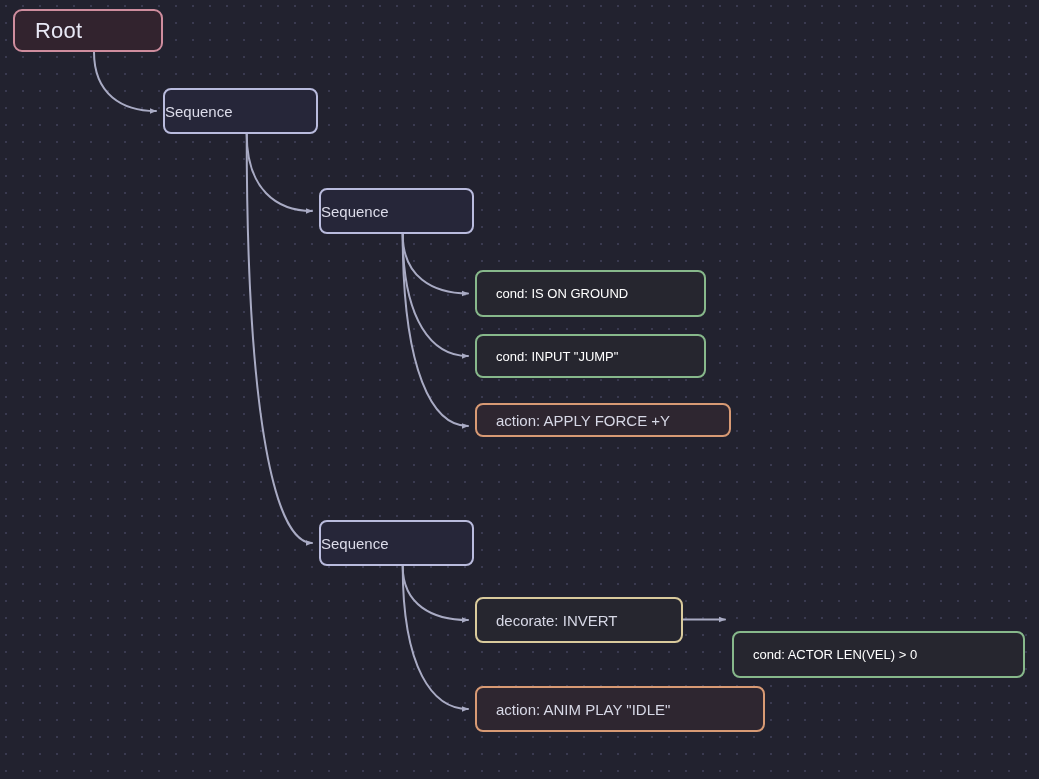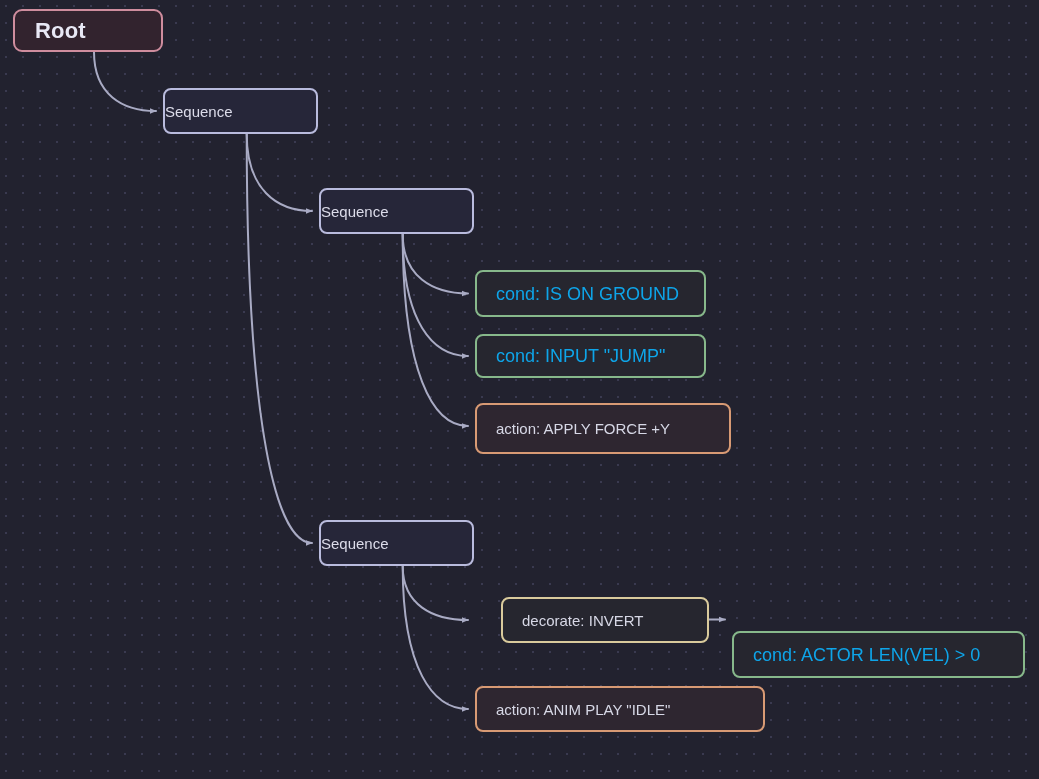--- a/index.html
+++ b/index.html
@@ -46,39 +46,39 @@
   
   .kind-root {
     background: #32232e;
     border-color: #cf8d9e;
     border-radius: 9px;
     padding-left: 20px;
   }
   .kind-root .node-label {
     color: #e8e8f5;
     font-size: 22px;
-    font-weight: bold;
+    font-weight: normal;
     letter-spacing: 0.2px;
   }
   .kind-sequence {
     background: #262639;
     border-color: #b9bbdd;
   }
   .kind-sequence .node-label {
     color: #dcdcea;
     font-size: 15px;
   }
   .kind-cond {
     background: #26262f;
     border-color: #87b88b;
     padding-left: 19px;
   }
   .kind-cond .node-label {
-    color: #0ea5e9;
-    font-size: 18px;
+    color: #ffffff;
+    font-size: 13px;
   }
   .kind-action {
     background: #2e2630;
     border-color: #d89a74;
     padding-left: 19px;
   }
   .kind-action .node-label {
     color: #d7d8e6;
     font-size: 15px;
   }
@@ -121,27 +121,27 @@
       </div>
       <div class="node kind-sequence" style="left: 319px; top: 188px; width: 155px; height: 46px;">
         <span class="node-label">Sequence</span>
       </div>
       <div class="node kind-cond" style="left: 475px; top: 270px; width: 231px; height: 47px;">
         <span class="node-label">cond: IS ON GROUND</span>
       </div>
       <div class="node kind-cond" style="left: 475px; top: 334px; width: 231px; height: 44px;">
         <span class="node-label">cond: INPUT "JUMP"</span>
       </div>
-      <div class="node kind-action" style="left: 475px; top: 403px; width: 256px; height: 51px;">
+      <div class="node kind-action" style="left: 475px; top: 403px; width: 256px; height: 34px;">
         <span class="node-label">action: APPLY FORCE +Y</span>
       </div>
       <div class="node kind-sequence" style="left: 319px; top: 520px; width: 155px; height: 46px;">
         <span class="node-label">Sequence</span>
       </div>
-      <div class="node kind-decorate" style="left: 475px; top: 597px; width: 208px; height: 46px; margin-left: 26px;">
+      <div class="node kind-decorate" style="left: 475px; top: 597px; width: 208px; height: 46px;">
         <span class="node-label">decorate: INVERT</span>
       </div>
       <div class="node kind-cond" style="left: 732px; top: 631px; width: 293px; height: 47px;">
         <span class="node-label">cond: ACTOR LEN(VEL) &gt; 0</span>
       </div>
       <div class="node kind-action" style="left: 475px; top: 686px; width: 290px; height: 46px;">
         <span class="node-label">action: ANIM PLAY "IDLE"</span>
       </div>
     </div>
 </div>

